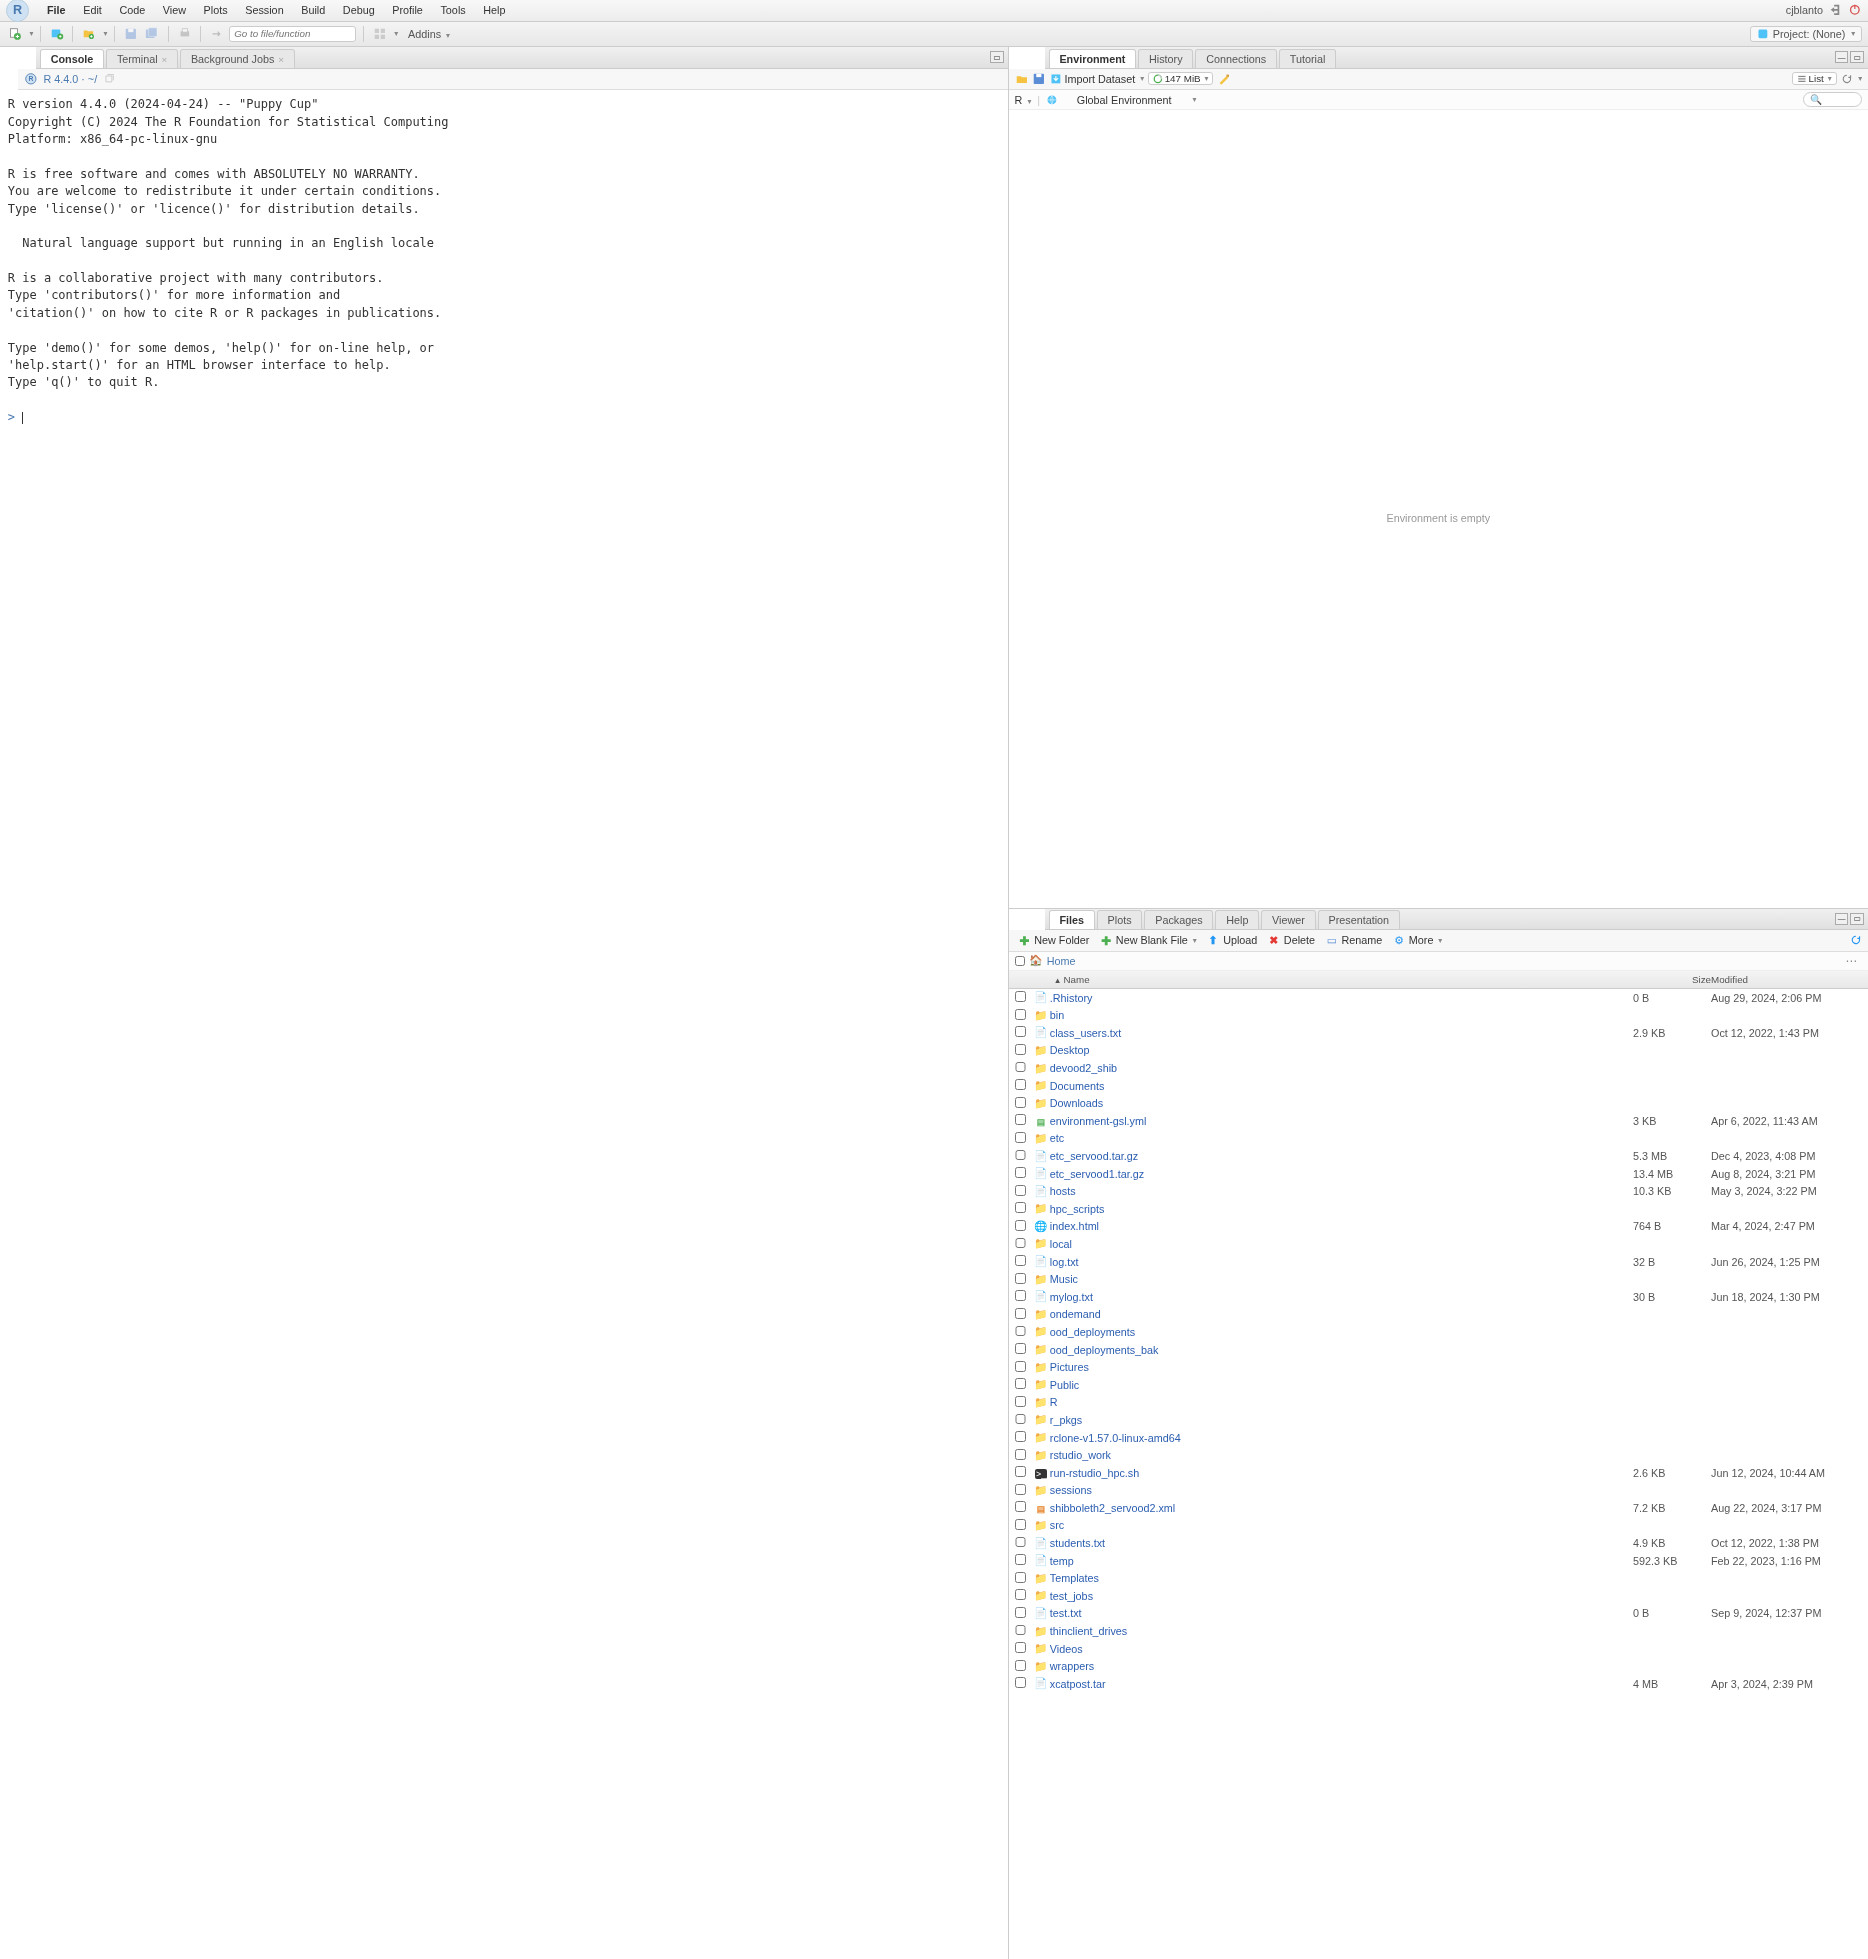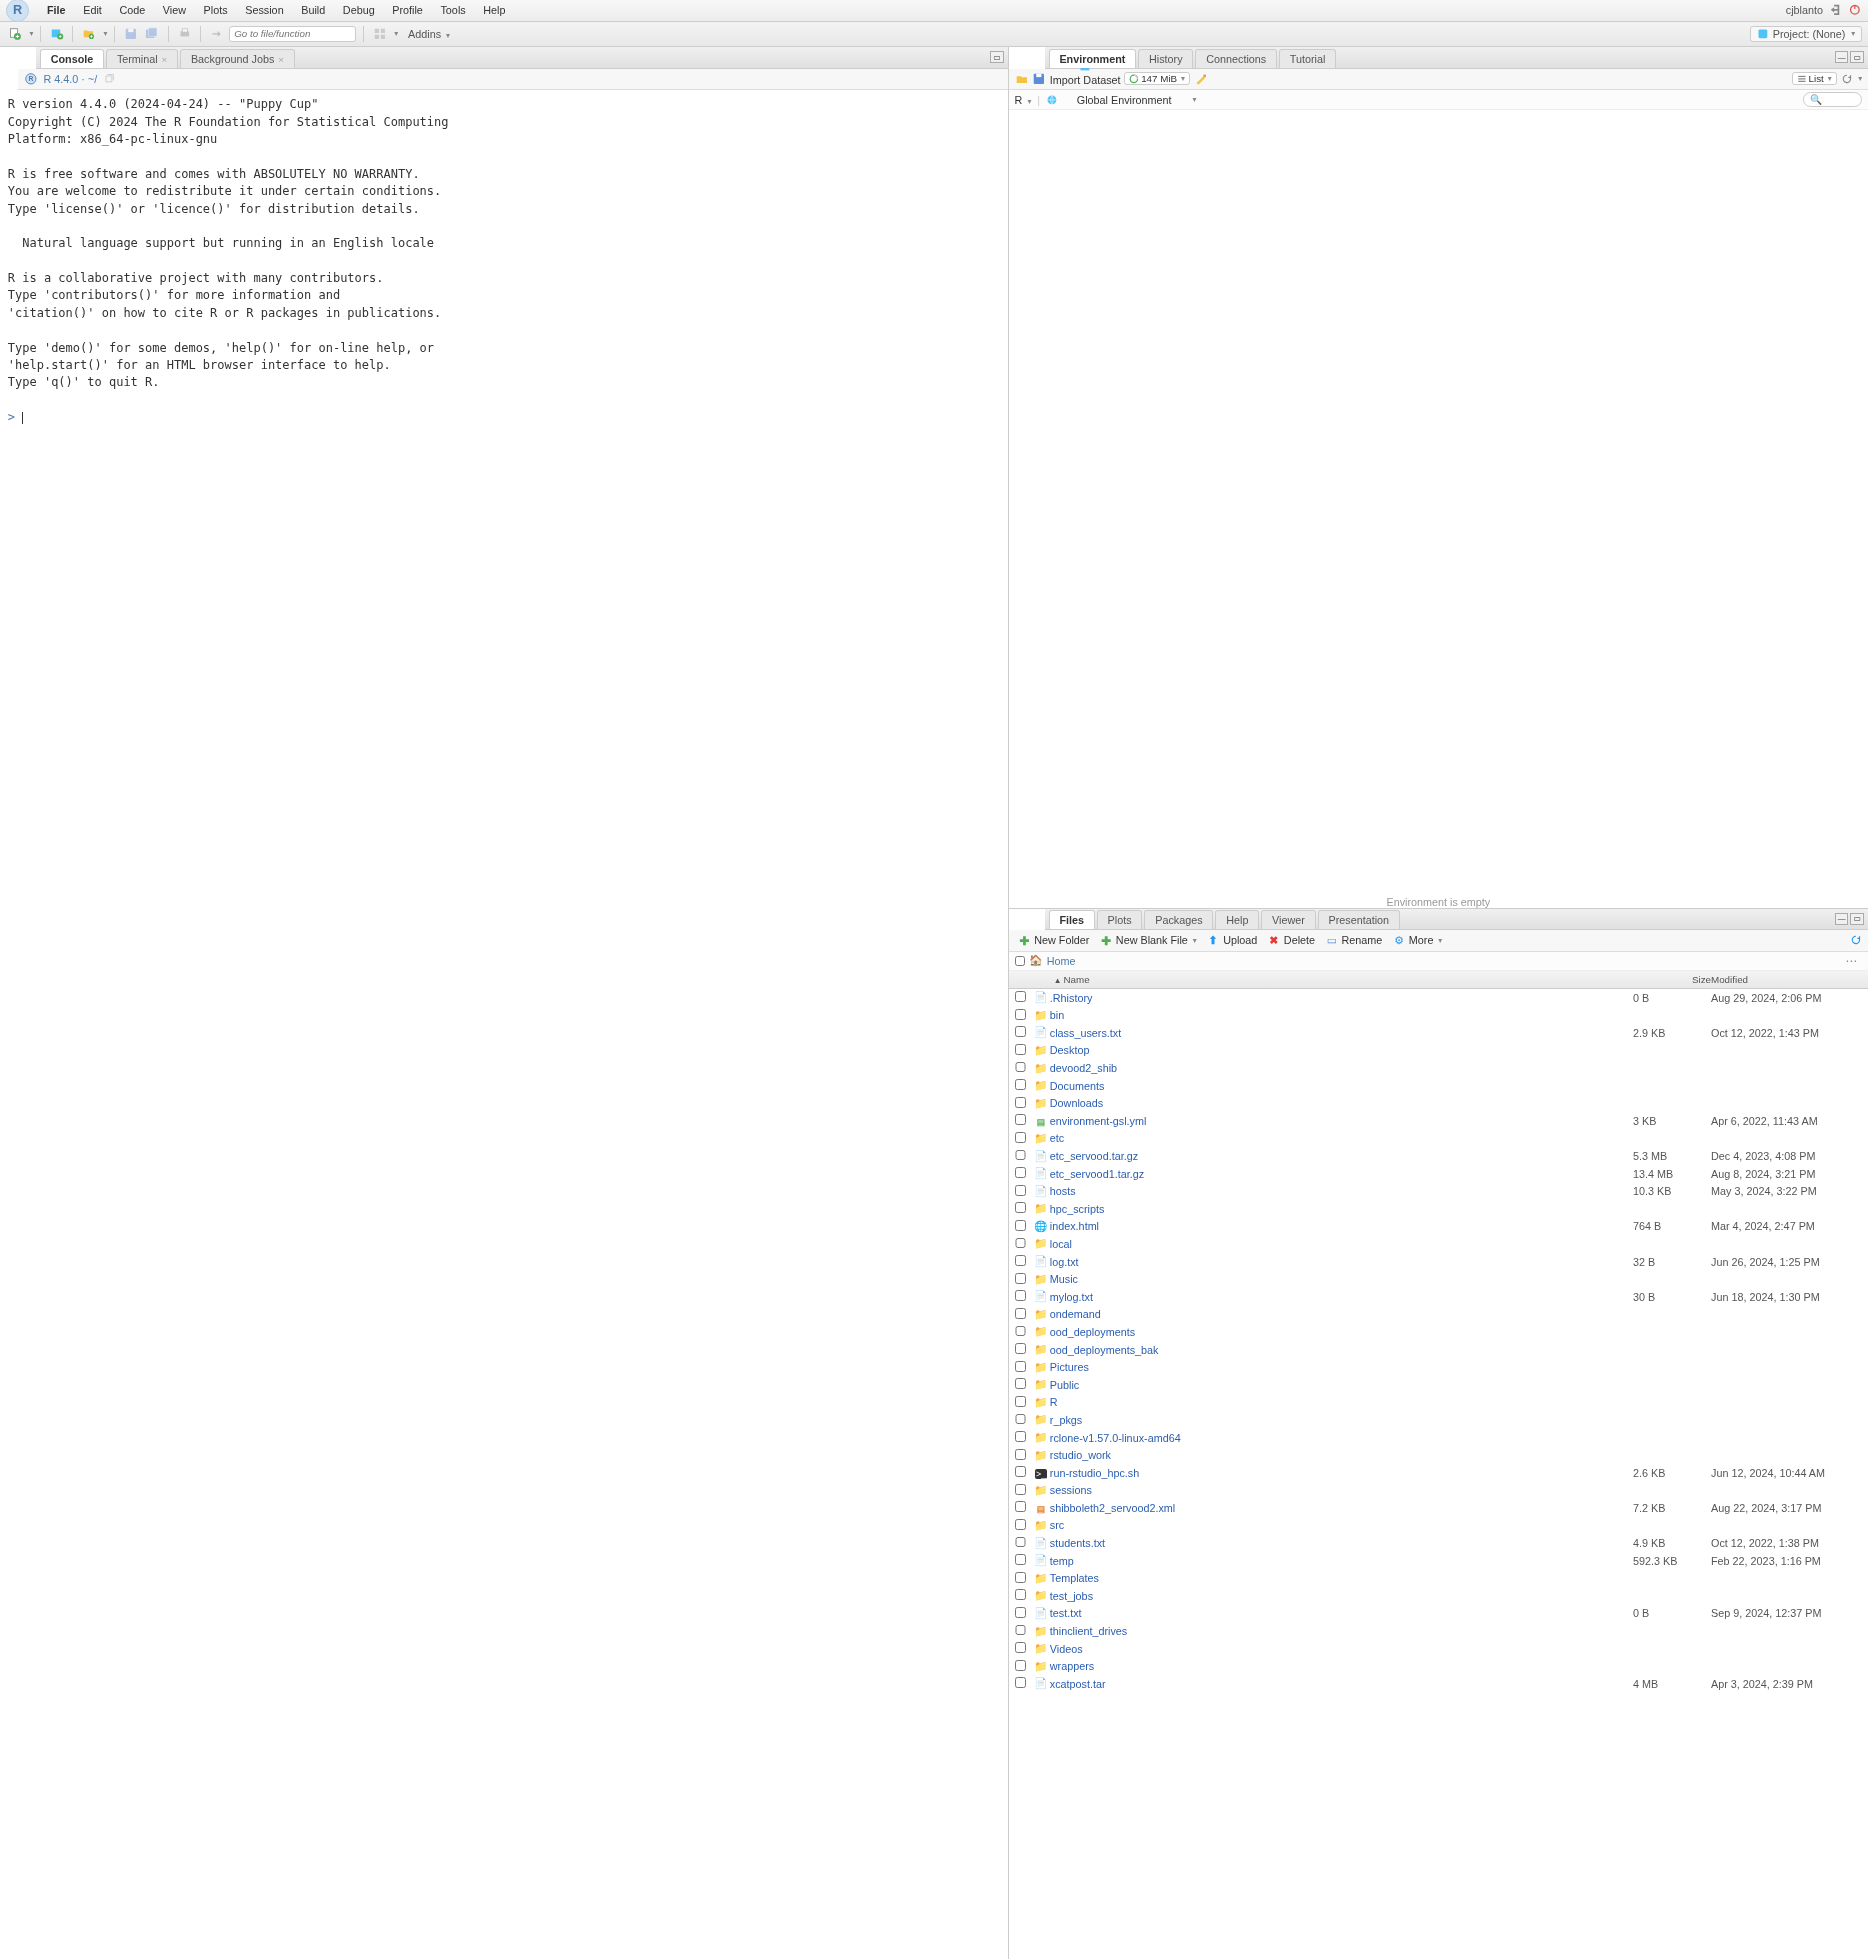--- a/index.html
+++ b/index.html
@@ -26,21 +26,21 @@
 .tab.active { background: #fff; font-weight: bold; color: #333; }
 .tab-close { color: #aaa; margin-left: 3.9px; font-size: 9.8px; }
 .pane-controls { margin-left: auto; display: flex; gap: 2px; padding-right: 3.9px; }
 .pane-ctrl-btn { width: 13.7px; height: 11.8px; border: 1px solid #aaa; background: #f0f0f0; font-size: 7.8px; display: flex; align-items: center; justify-content: center; }
 .pane-subtoolbar { display: flex; align-items: center; height: 21.6px; background: #f7f7f7; border-bottom: 1px solid #ddd; padding: 0 5.9px; gap: 5.9px; font-size: 10.8px; margin-left: 18px; }
 .r-version { color: #4a7ab0; font-size: 10.8px; }
 .console-body { flex: 1; padding: 5.9px 7.8px; font-family: "Lucida Console", Monaco, monospace; font-size: 12px; line-height: 1.45; white-space: pre-wrap; overflow: auto; }
 .prompt { color: #4a7ab0; }
 .cursor { display: inline-block; width: 1px; height: 11.8px; background: #333; vertical-align: text-bottom; animation: blink 1s step-end infinite; }
 @keyframes blink { 50% { opacity: 0; } }
-.env-body { flex: 1; display: flex; align-items: flex-end; justify-content: center; padding-top: 19.6px; color: #999; font-size: 10.8px; }
+.env-body { flex: 1; display: flex; align-items: center; justify-content: center; padding-top: 19.6px; color: #999; font-size: 10.8px; }
 .env-toolbar { display: flex; align-items: center; height: 21.6px; background: #f7f7f7; border-bottom: 1px solid #ddd; padding: 0 5.9px; gap: 3.9px; font-size: 10.8px; }
 .env-toolbar .right { margin-left: auto; display: flex; gap: 3.9px; align-items: center; }
 .pill { border: 1px solid #ccc; border-radius: 2.9px; padding: 0 3.9px; background: #fff; font-size: 9.8px; display: flex; align-items: center; gap: 2px; }
 .env-scope-bar { display: flex; align-items: center; height: 19.6px; background: #fcfcfc; border-bottom: 1px solid #eee; padding: 0 5.9px; gap: 5.9px; font-size: 10.8px; }
 .search-input { margin-left: auto; border: 1px solid #ccc; border-radius: 9.8px; padding: 1px 5.9px; font-size: 9.8px; width: 59px; height: 14.7px; }
 .files-pane { flex: 0 0 55%; display: flex; flex-direction: column; border-top: 1px solid #ccc; }
 .env-pane { flex: 1; display: flex; flex-direction: column; }
 .files-toolbar { display: flex; align-items: center; height: 21.6px; background: #f7f7f7; border-bottom: 1px solid #ddd; padding: 0 5.9px; gap: 2px; font-size: 10.8px; }
 .files-btn { display: flex; align-items: center; gap: 2.9px; padding: 1px 4.9px; }
 .files-btn .ic { width: 11.8px; height: 11.8px; display: inline-block; }
@@ -247,21 +247,21 @@
             <svg width="13.7" height="13.7" viewBox="0 0 16 16">
               <path d="M2 5h5l1 1h6v7H2z" fill="#f5c242"></path>
             </svg>
           </span>
         <span>
             <svg width="13.7" height="13.7" viewBox="0 0 16 16">
               <rect x="2" y="2" width="12" height="12" rx="1" fill="#5b8dd6"></rect>
               <rect x="5" y="2" width="6" height="4" fill="#fff"></rect>
             </svg>
           </span>
-        <span style="display:flex;align-items:center;gap:2.9px;flex-direction:column;">
+        <span style="display:flex;align-items:center;gap:2.9px;">
             <svg width="11.8" height="11.8" viewBox="0 0 16 16">
               <rect x="2" y="2" width="12" height="12" fill="#4fc3f7"></rect>
               <path d="M8 4v6M5 7l3 3 3-3" fill="none" stroke="#fff" stroke-width="1.5"></path>
             </svg>
             <span>Import Dataset</span>
             <span class="tiny-dd">▾</span>
           </span>
         <span class="pill">
             <svg width="9.8" height="9.8" viewBox="0 0 16 16">
               <path d="M8 2a6 6 0 100 12A6 6 0 008 2z" fill="none" stroke="#4caf50" stroke-width="2"></path>

